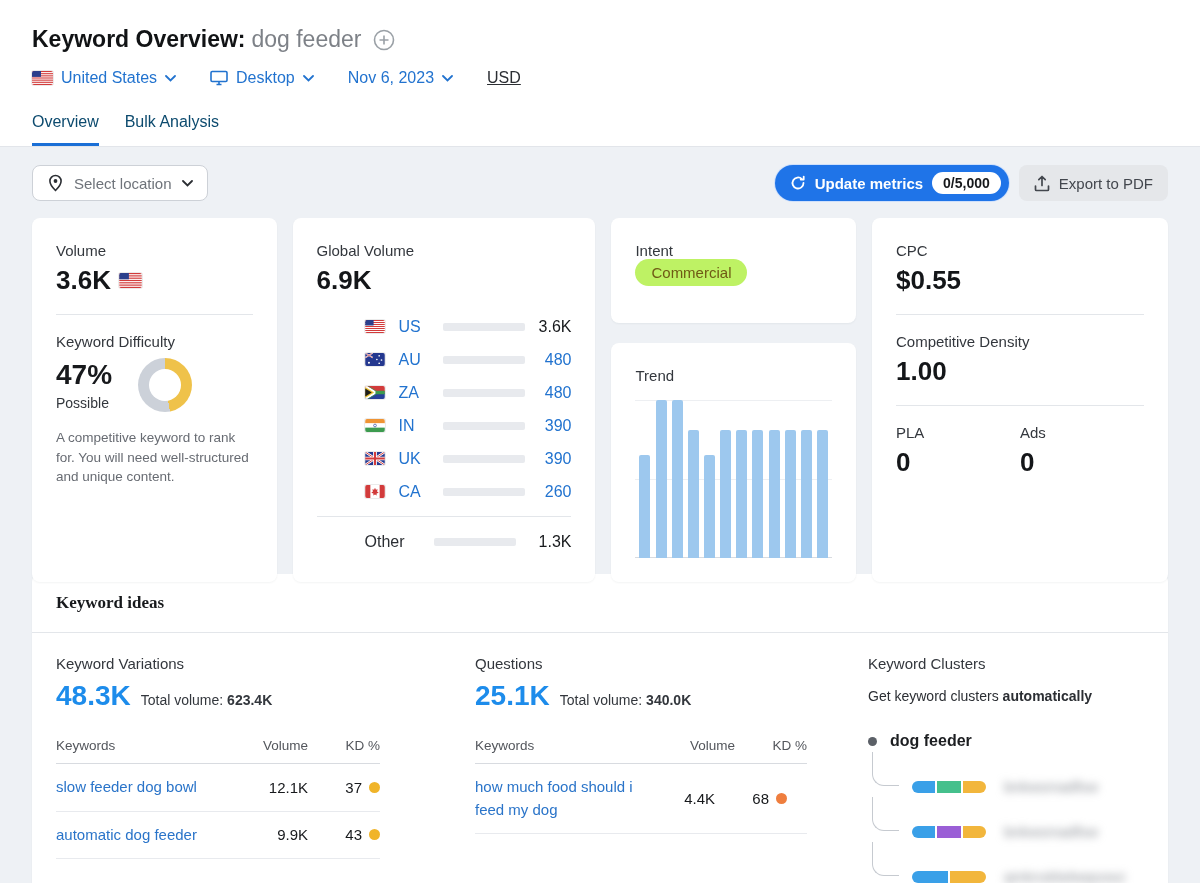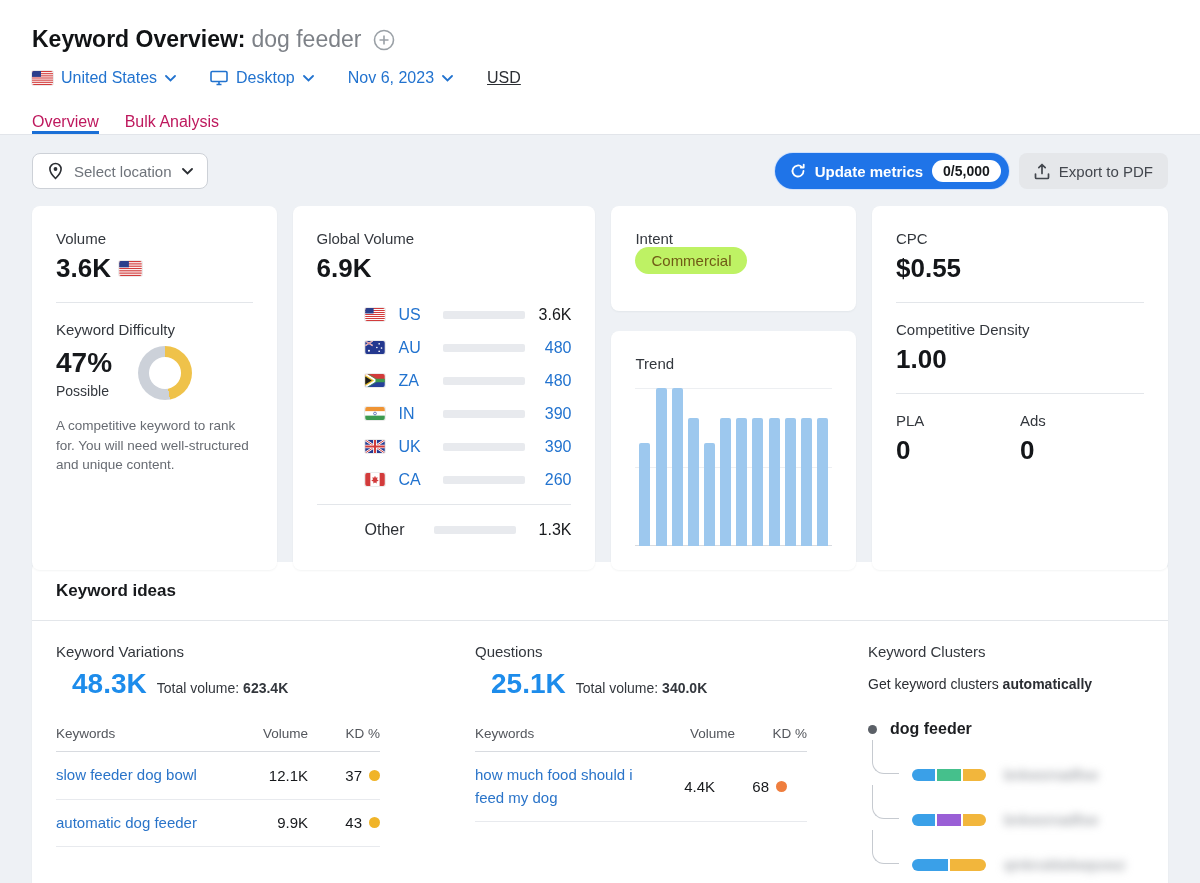--- a/index.html
+++ b/index.html
@@ -14,21 +14,21 @@
   .title-row { display:flex; align-items:center; gap:10px; }
   .page-title { font-size:23px; font-weight:700; color:#111315; }
   .page-title .kw { color:#7d8187; font-weight:400; margin-left:6px; }
   .add-icon { width:22px; height:22px; color:#9aa0a6; margin-left:2px; }
   .filter-row { display:flex; align-items:center; gap:34px; margin-top:16px; font-size:16px; }
   .filter-item { display:flex; align-items:center; gap:8px; color:#2273cf; cursor:pointer; }
   .filter-item.static { color:#2b2e33; cursor:default;text-decoration:underline; }
   .chev { width:11px; height:7px; }
   .flag { width:21px; height:14px; border-radius:2px; box-shadow:0 0 0 1px rgba(0,0,0,.08); flex:none; }
   .tabs { display:flex; gap:26px; margin-top:26px; font-size:16px; }
-  .tab { color:#be185d; cursor:pointer; border-bottom:3px solid transparent; }
+  .tab { padding-bottom:12px; color:#0c4a6e; cursor:pointer; border-bottom:3px solid transparent; }
   .tab.active { border-bottom-color:#1a6fd6; }
   
   .content { padding:18px 32px 0 32px; }
   .toolbar { display:flex; justify-content:space-between; align-items:flex-start; margin-bottom:17px; }
   .select-location { display:flex; align-items:center; gap:10px; background:#fff; border:1px solid #cdd1d7;
     border-radius:8px; padding:8px 14px; font-size:15px; color:#6e737a; cursor:pointer; }
   .toolbar-right { display:flex; gap:10px; }
   .btn-update { display:flex; align-items:center; gap:9px; background:#1f74e8; color:#fff; border:none;
     border-radius:19px; padding:7px 8px 7px 15px; font-size:15px; font-weight:600; cursor:pointer;
     font-family:inherit; box-shadow:0 0 0 1px #cfe0fb; }
@@ -67,25 +67,25 @@
   .trend-chart { margin-top:16px; flex:1; position:relative; padding:0 2px; }
   .gridline { position:absolute; left:0; right:0; height:1px; background:#edeff2; }
   .gridline.base { background:#d8dbe0; }
   .trend-bars { position:absolute; inset:0; display:flex; justify-content:space-between; align-items:flex-end; padding:0 4px; }
   .trend-bar { width:11px; background:#9dc8ee; border-radius:2px 2px 0 0; }
   
   .pla-ads { display:flex; margin-top:4px; }
   .pla-ads > div { width:124px; }
   
   .ki-card { background:#fff; border-radius:8px; margin-top:16px; height:400px; box-shadow:0 1px 2px rgba(20,30,40,.05); }
-  .ki-header { padding:19px 24px; font-size:17px; font-weight:700; border-bottom:1px solid #e3e6ea; }
+  .ki-header { padding:19px 24px; font-size:17px; font-weight:700; border-bottom:1px solid #e3e6ea;font-family:Liberation Serif, serif; }
   .ki-grid { display:grid; grid-template-columns:419px 392px 1fr; padding:22px 24px 0 24px; }
   .ki-col-label { font-size:15px; color:#33373d; }
   .ki-count-row { display:flex; align-items:baseline; gap:10px; margin-top:8px; }
-  .ki-count { font-size:28px; font-weight:700; color:#1d8ceb;margin-left:16px; }
+  .ki-count { font-size:28px; font-weight:700; color:#1d8ceb; }
   .ki-total { font-size:14px; color:#33373d; }
   .ki-total b { font-weight:700; }
   .ki-table { margin-top:26px; font-size:15px; }
   .ki-thead { display:flex; color:#53565c; font-size:13.5px; padding-bottom:10px; border-bottom:1px solid #d8dbe0; }
   .ki-tr { display:flex; padding:12px 0; border-bottom:1px solid #e8eaee; align-items:center; }
   .c-kw { flex:1; padding-right:12px; }
   .c-vol { width:70px; text-align:right; }
   .c-kd { width:72px; text-align:right; display:flex; justify-content:flex-end; align-items:center; gap:7px; }
   .kw-link { color:#2a74c9; line-height:1.5; cursor:pointer; }
   .kd-dot { width:11px; height:11px; border-radius:50%; flex:none; }

